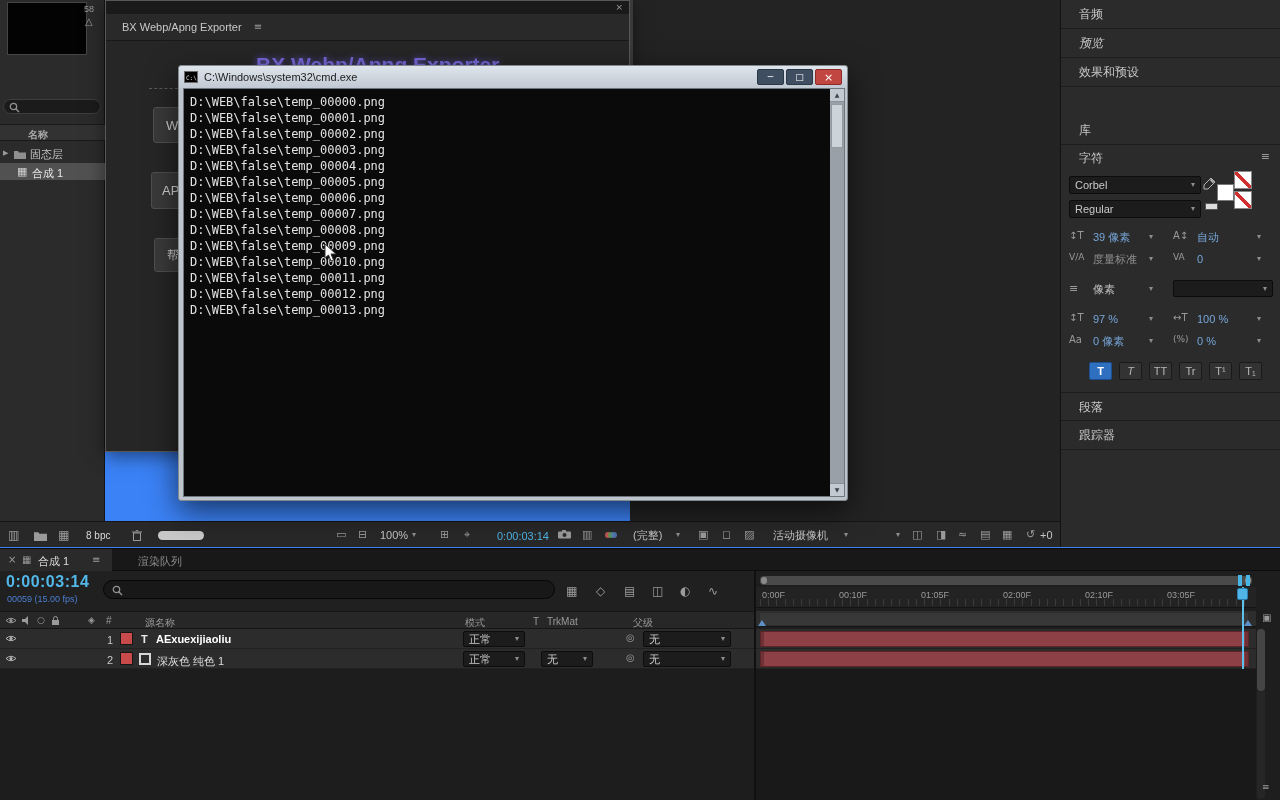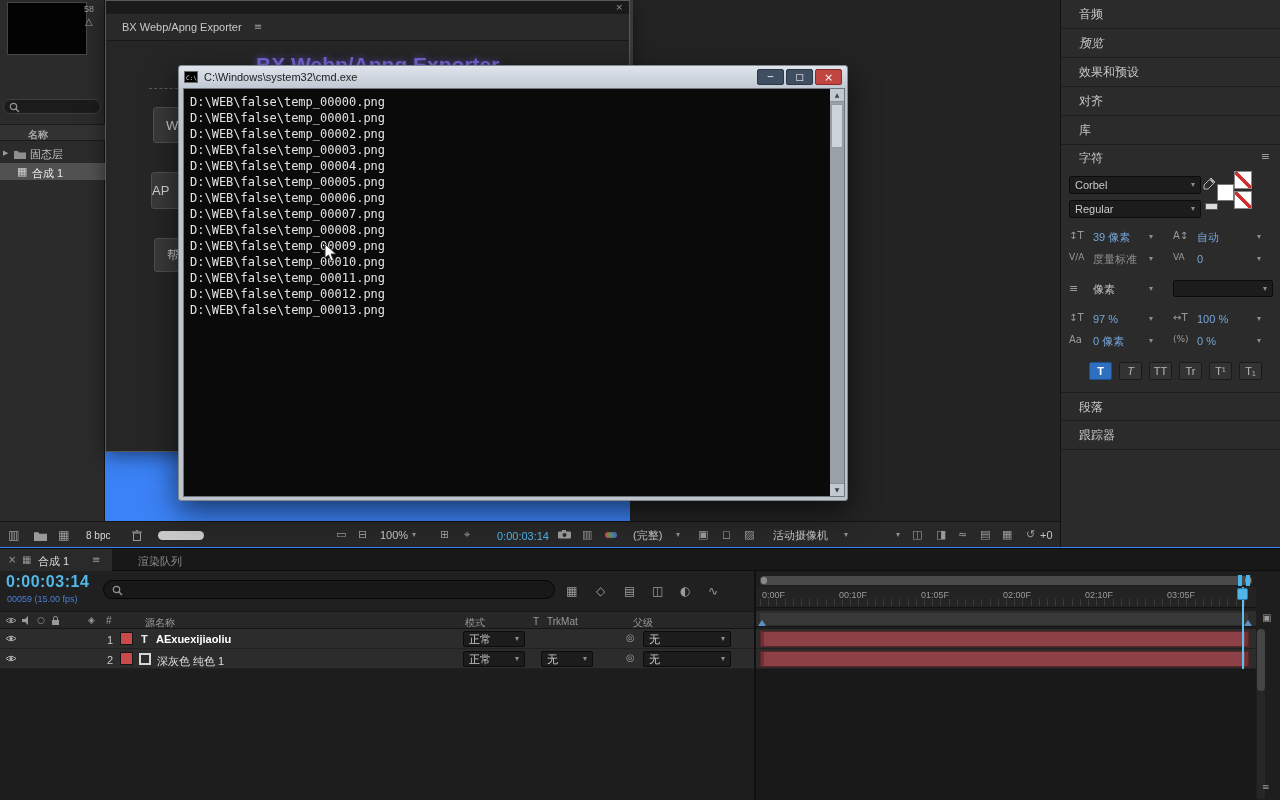--- a/index.html
+++ b/index.html
@@ -63,35 +63,34 @@
     <div class="abs" style="left:0;top:13px;width:523px;height:27px;background:#292929;border-bottom:1px solid #191919;display:flex;align-items:center;">
       <span style="margin-left:16px;font-size:11px;color:#c8c8c8;">BX Webp/Apng Exporter</span>
       <span class="ic" style="margin-left:12px;font-size:10px;">≡</span>
     </div>
     <div class="abs" style="left:150px;top:52px;font-size:21px;font-weight:bold;color:#7668d8;text-shadow:0 0 7px rgba(110,90,220,.8);white-space:nowrap;">BX Webp/Apng Exporter</div>
     <div class="abs" style="left:43px;top:87px;width:34px;height:0;border-top:1px dashed #5a5a5a;"></div>
     <div class="abs" style="left:47px;top:106px;width:90px;height:36px;background:#3a3a3a;border:1px solid #505050;border-radius:3px;display:flex;align-items:center;">
       <span style="margin-left:12px;font-size:13px;color:#d5d5d5;">W</span>
     </div>
     <div class="abs" style="left:45px;top:171px;width:92px;height:37px;background:#3a3a3a;border:1px solid #505050;border-radius:3px;display:flex;align-items:center;">
-      <span style="font-size:13px;color:#d5d5d5;">AP</span>
+      <span style="margin-left:10px;font-size:13px;color:#d5d5d5;">AP</span>
     </div>
     <div class="abs" style="left:48px;top:237px;width:90px;height:34px;background:#3a3a3a;border:1px solid #505050;border-radius:3px;display:flex;align-items:center;">
       <span style="margin-left:12px;font-size:12px;color:#d5d5d5;">帮</span>
     </div>
   </div>
 
   <div class="abs" style="left:630px;top:0;width:430px;height:521px;background:#232323;"></div>
   <div class="abs" style="left:630px;top:0;width:3px;height:452px;background:#3a3a3a;z-index:6;"></div>
 
   <div class="abs" style="left:1060px;top:0;width:220px;height:547px;background:#2b2b2b;border-left:1px solid #121212;">
     <div class="sidetab" style="top:0;"><span>音频</span></div>
     <div class="sidetab" style="top:29px;font-style:italic;"><span>预览</span></div>
     <div class="sidetab" style="top:58px;"><span>效果和预设</span></div>
-    <div class="sidetab" style="top:87px;"><span>对齐</span></div>
     <div class="sidetab" style="top:116px;"><span>库</span></div>
 
     <div class="abs" style="left:0;top:145px;width:219px;height:24px;line-height:24px;">
       <span style="margin-left:18px;font-size:12px;color:#c9c9c9;">字符</span>
       <span class="abs ic" style="right:10px;top:6px;">≡</span>
     </div>
 
     <div class="abs dd" style="left:8px;top:176px;width:132px;height:18px;">
       <span>Corbel</span>
       <span class="car">▾</span>

